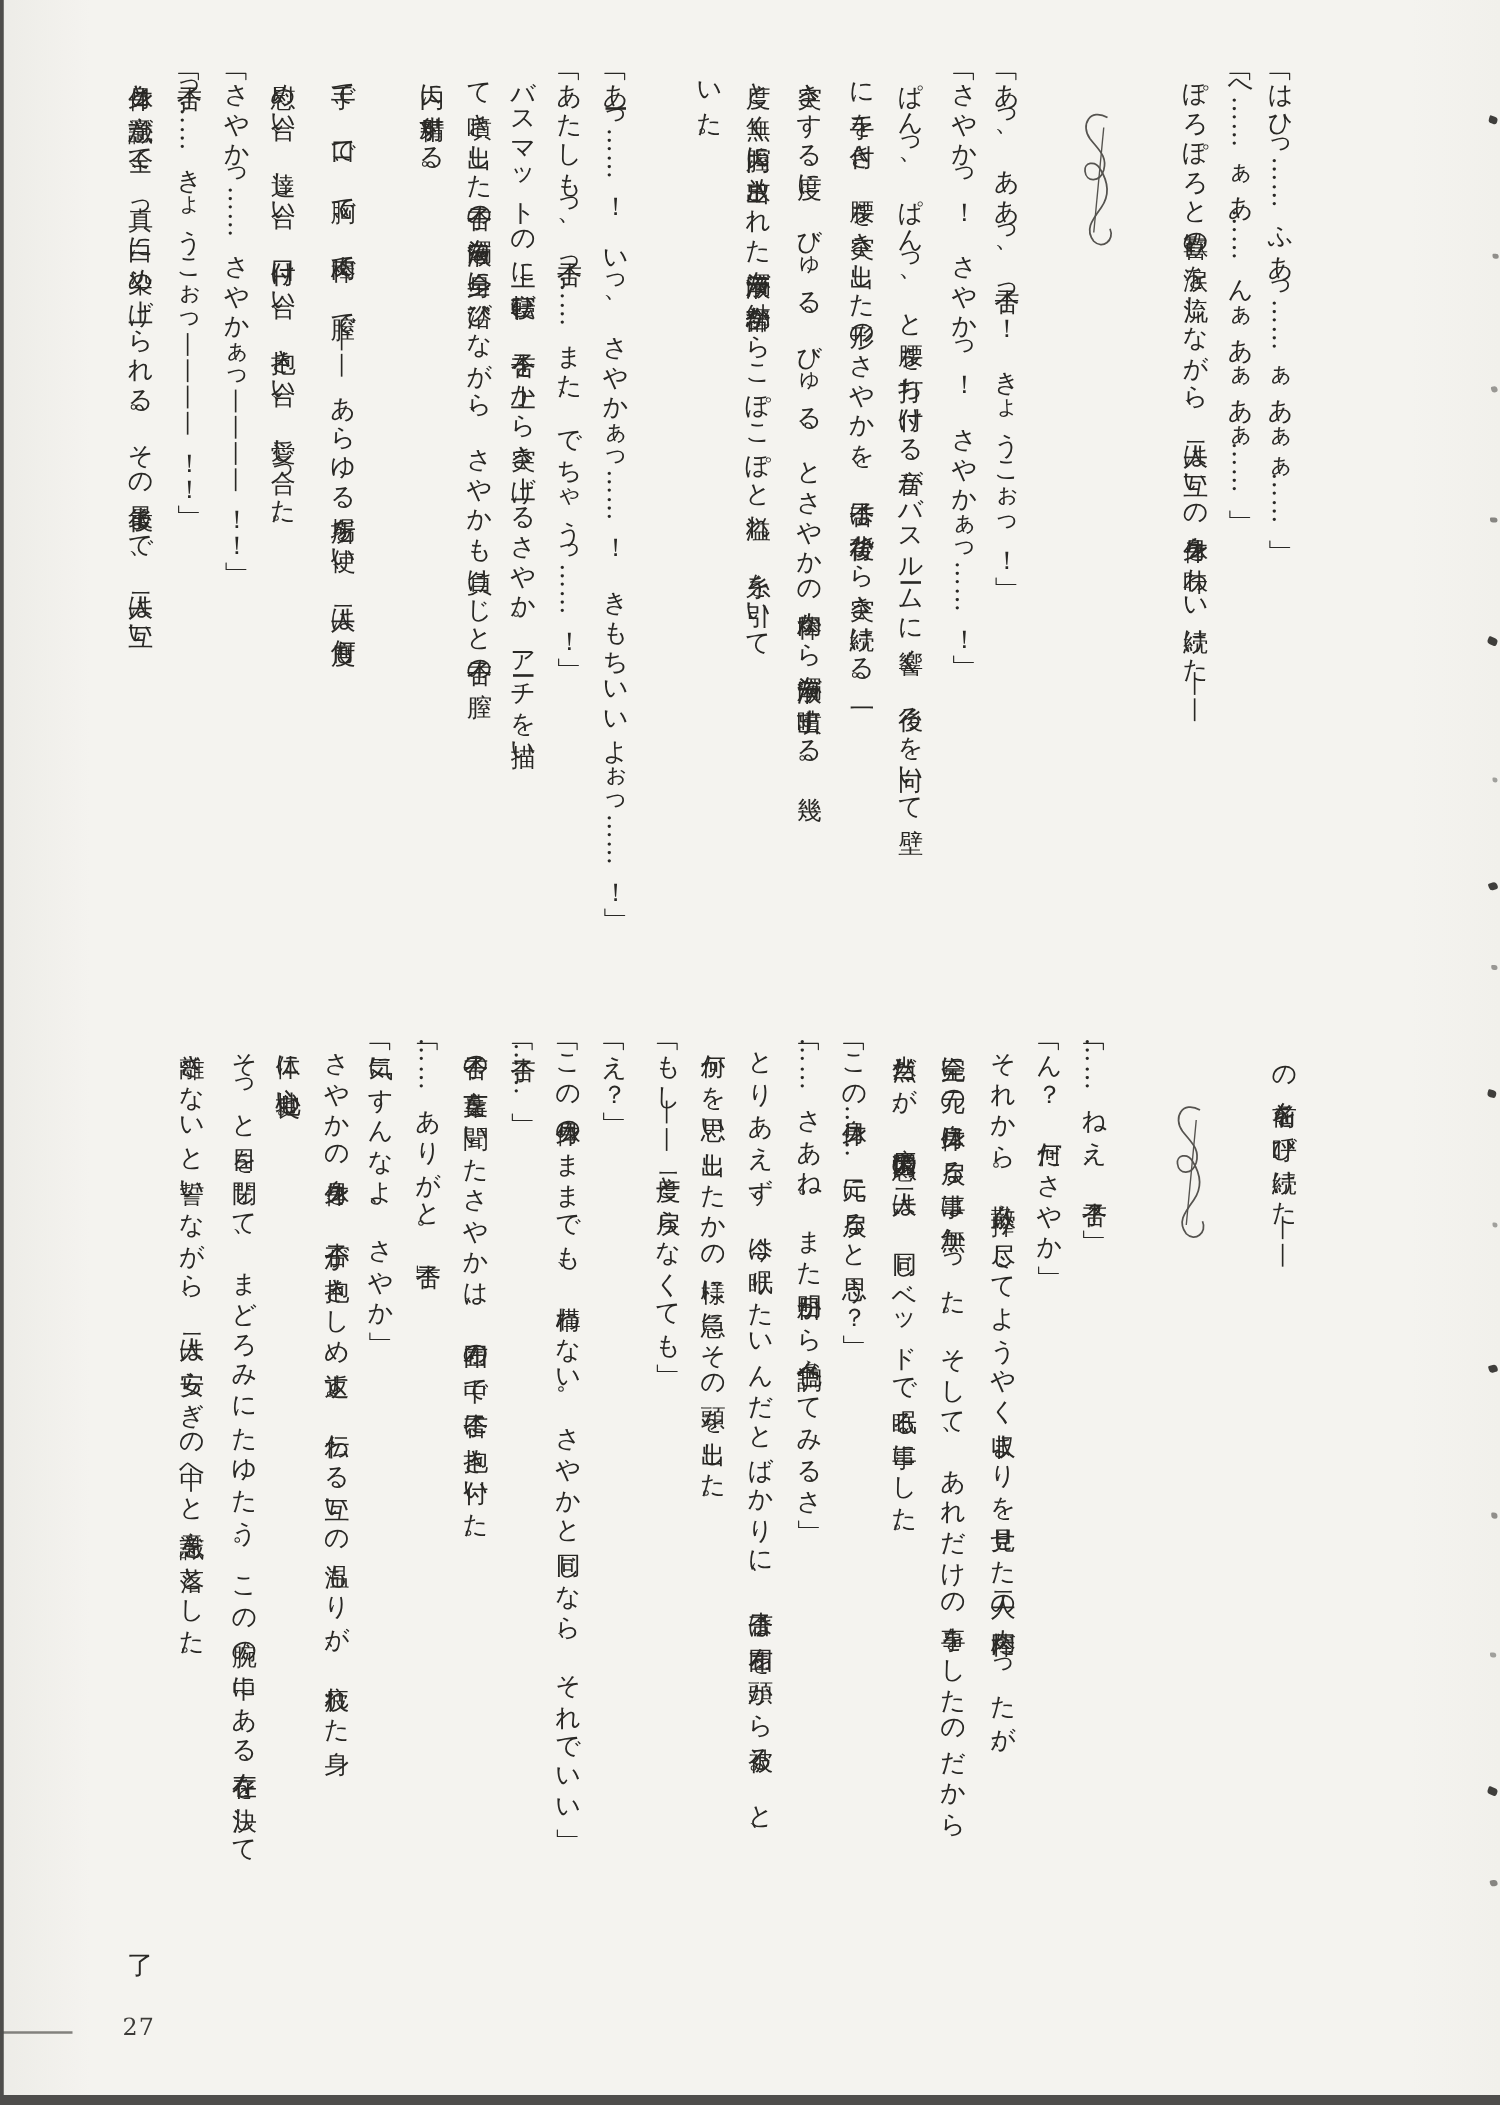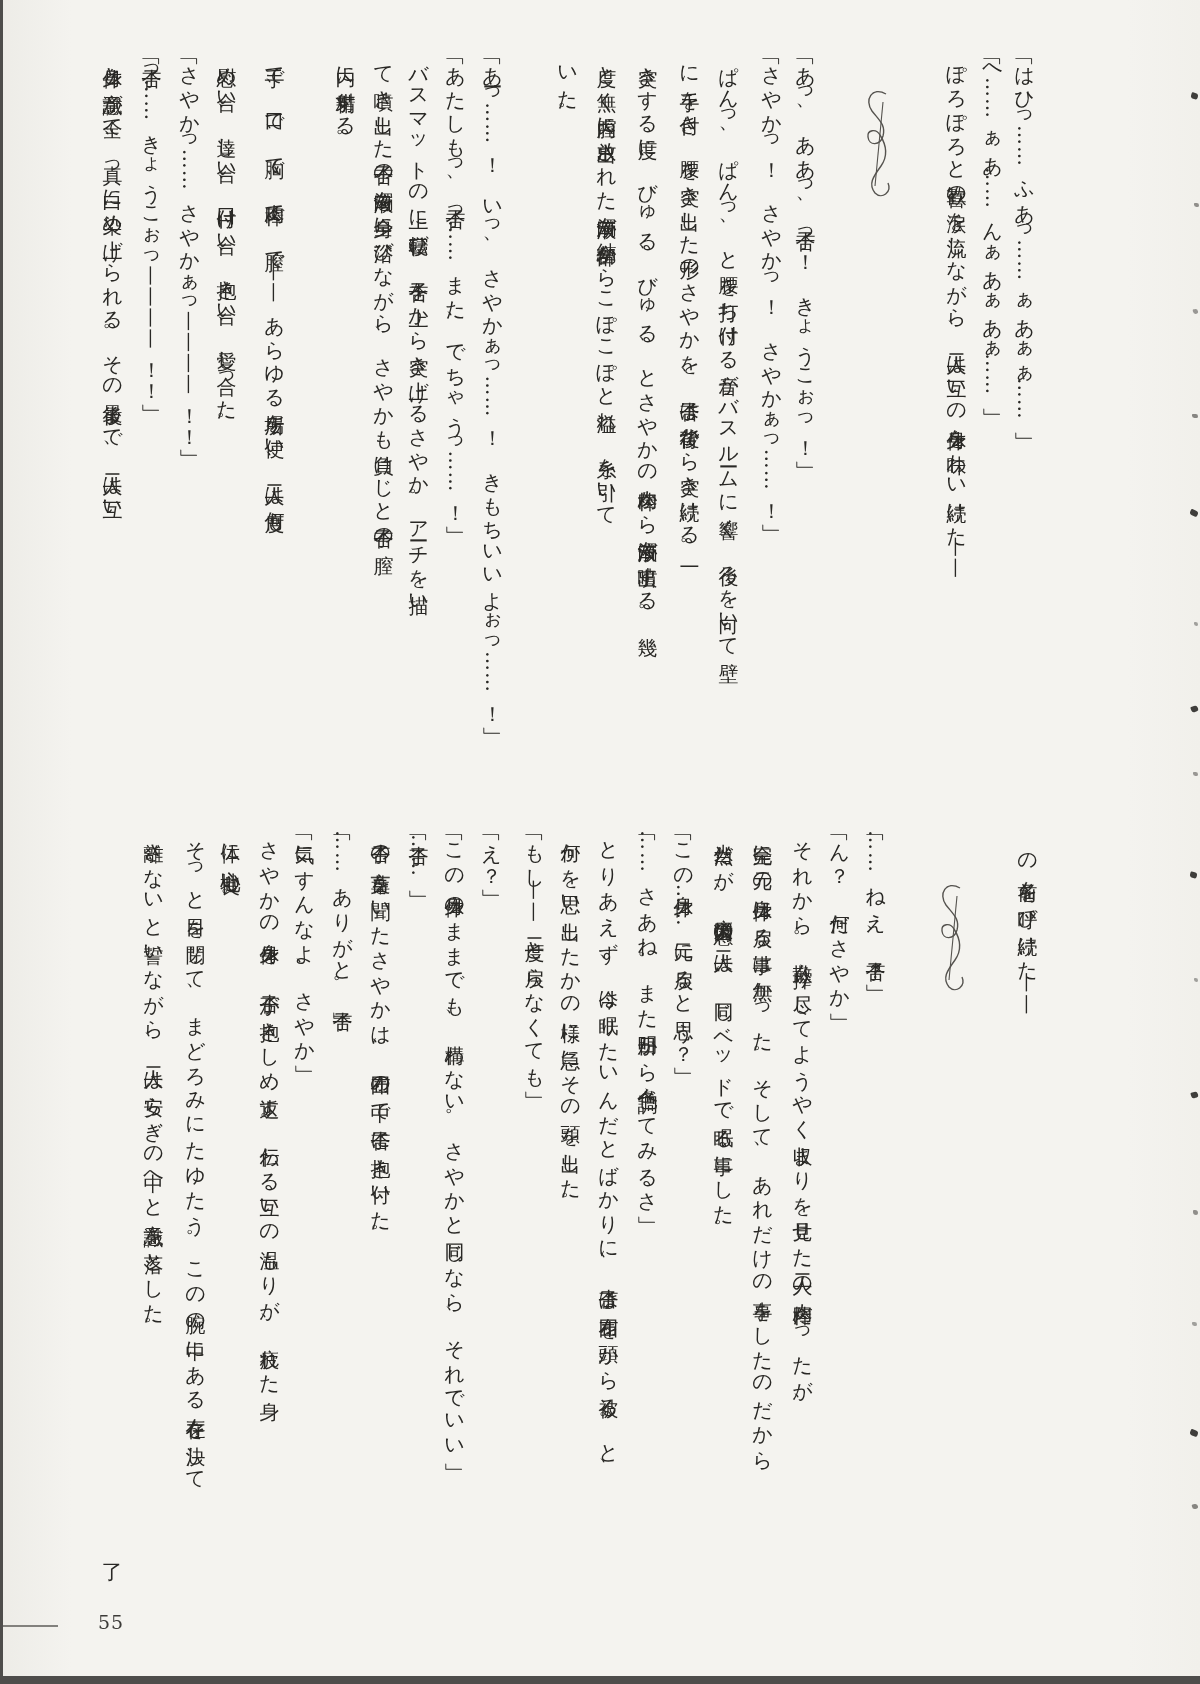--- a/index.html
+++ b/index.html
@@ -94,21 +94,21 @@
   <div class="vcol bottomcol" style="left:332px;top:828px;">「……ありがと。杏子」</div>
   <div class="vcol bottomcol" style="left:294px;top:828px;">「気にすんなよ、さやか」</div>
   <div class="vcol bottomcol" style="left:259px;top:828px;">さやかの身体を、杏子が抱きしめ返す。伝わる互いの温もりが、疲れた身</div>
   <div class="vcol bottomcol" style="left:220px;top:828px;">体に心地良い。</div>
   <div class="vcol bottomcol" style="left:185px;top:828px;">そっと目を閉じて、まどろみにたゆたう。この腕の中にある存在を決して</div>
   <div class="vcol bottomcol" style="left:143px;top:828px;">離さないと誓いながら、二人は安らぎの中へと意識を落とした。</div>
 
   <div class="vcol endmark" style="left:100px;top:1548px;">了</div>
 
   <div class="gutter-rule"></div>
-  <div class="pagenum">55</div>
+  <div class="pagenum">27</div>
 
   <div class="edge-left"></div>
   <div class="edge-bottom"></div>
 
   <div class="speck" style="left:1191px;top:93px;width:7px;height:6px;transform:rotate(18deg);"></div>
   <div class="speck" style="left:1194px;top:203px;width:5px;height:4px;opacity:.55;"></div>
   <div class="speck" style="left:1193px;top:309px;width:5px;height:5px;opacity:.5;transform:rotate(-12deg);"></div>
   <div class="speck" style="left:1192px;top:414px;width:6px;height:4px;opacity:.6;"></div>
   <div class="speck" style="left:1190px;top:510px;width:8px;height:6px;transform:rotate(24deg);"></div>
   <div class="speck" style="left:1194px;top:622px;width:4px;height:4px;opacity:.45;"></div>

